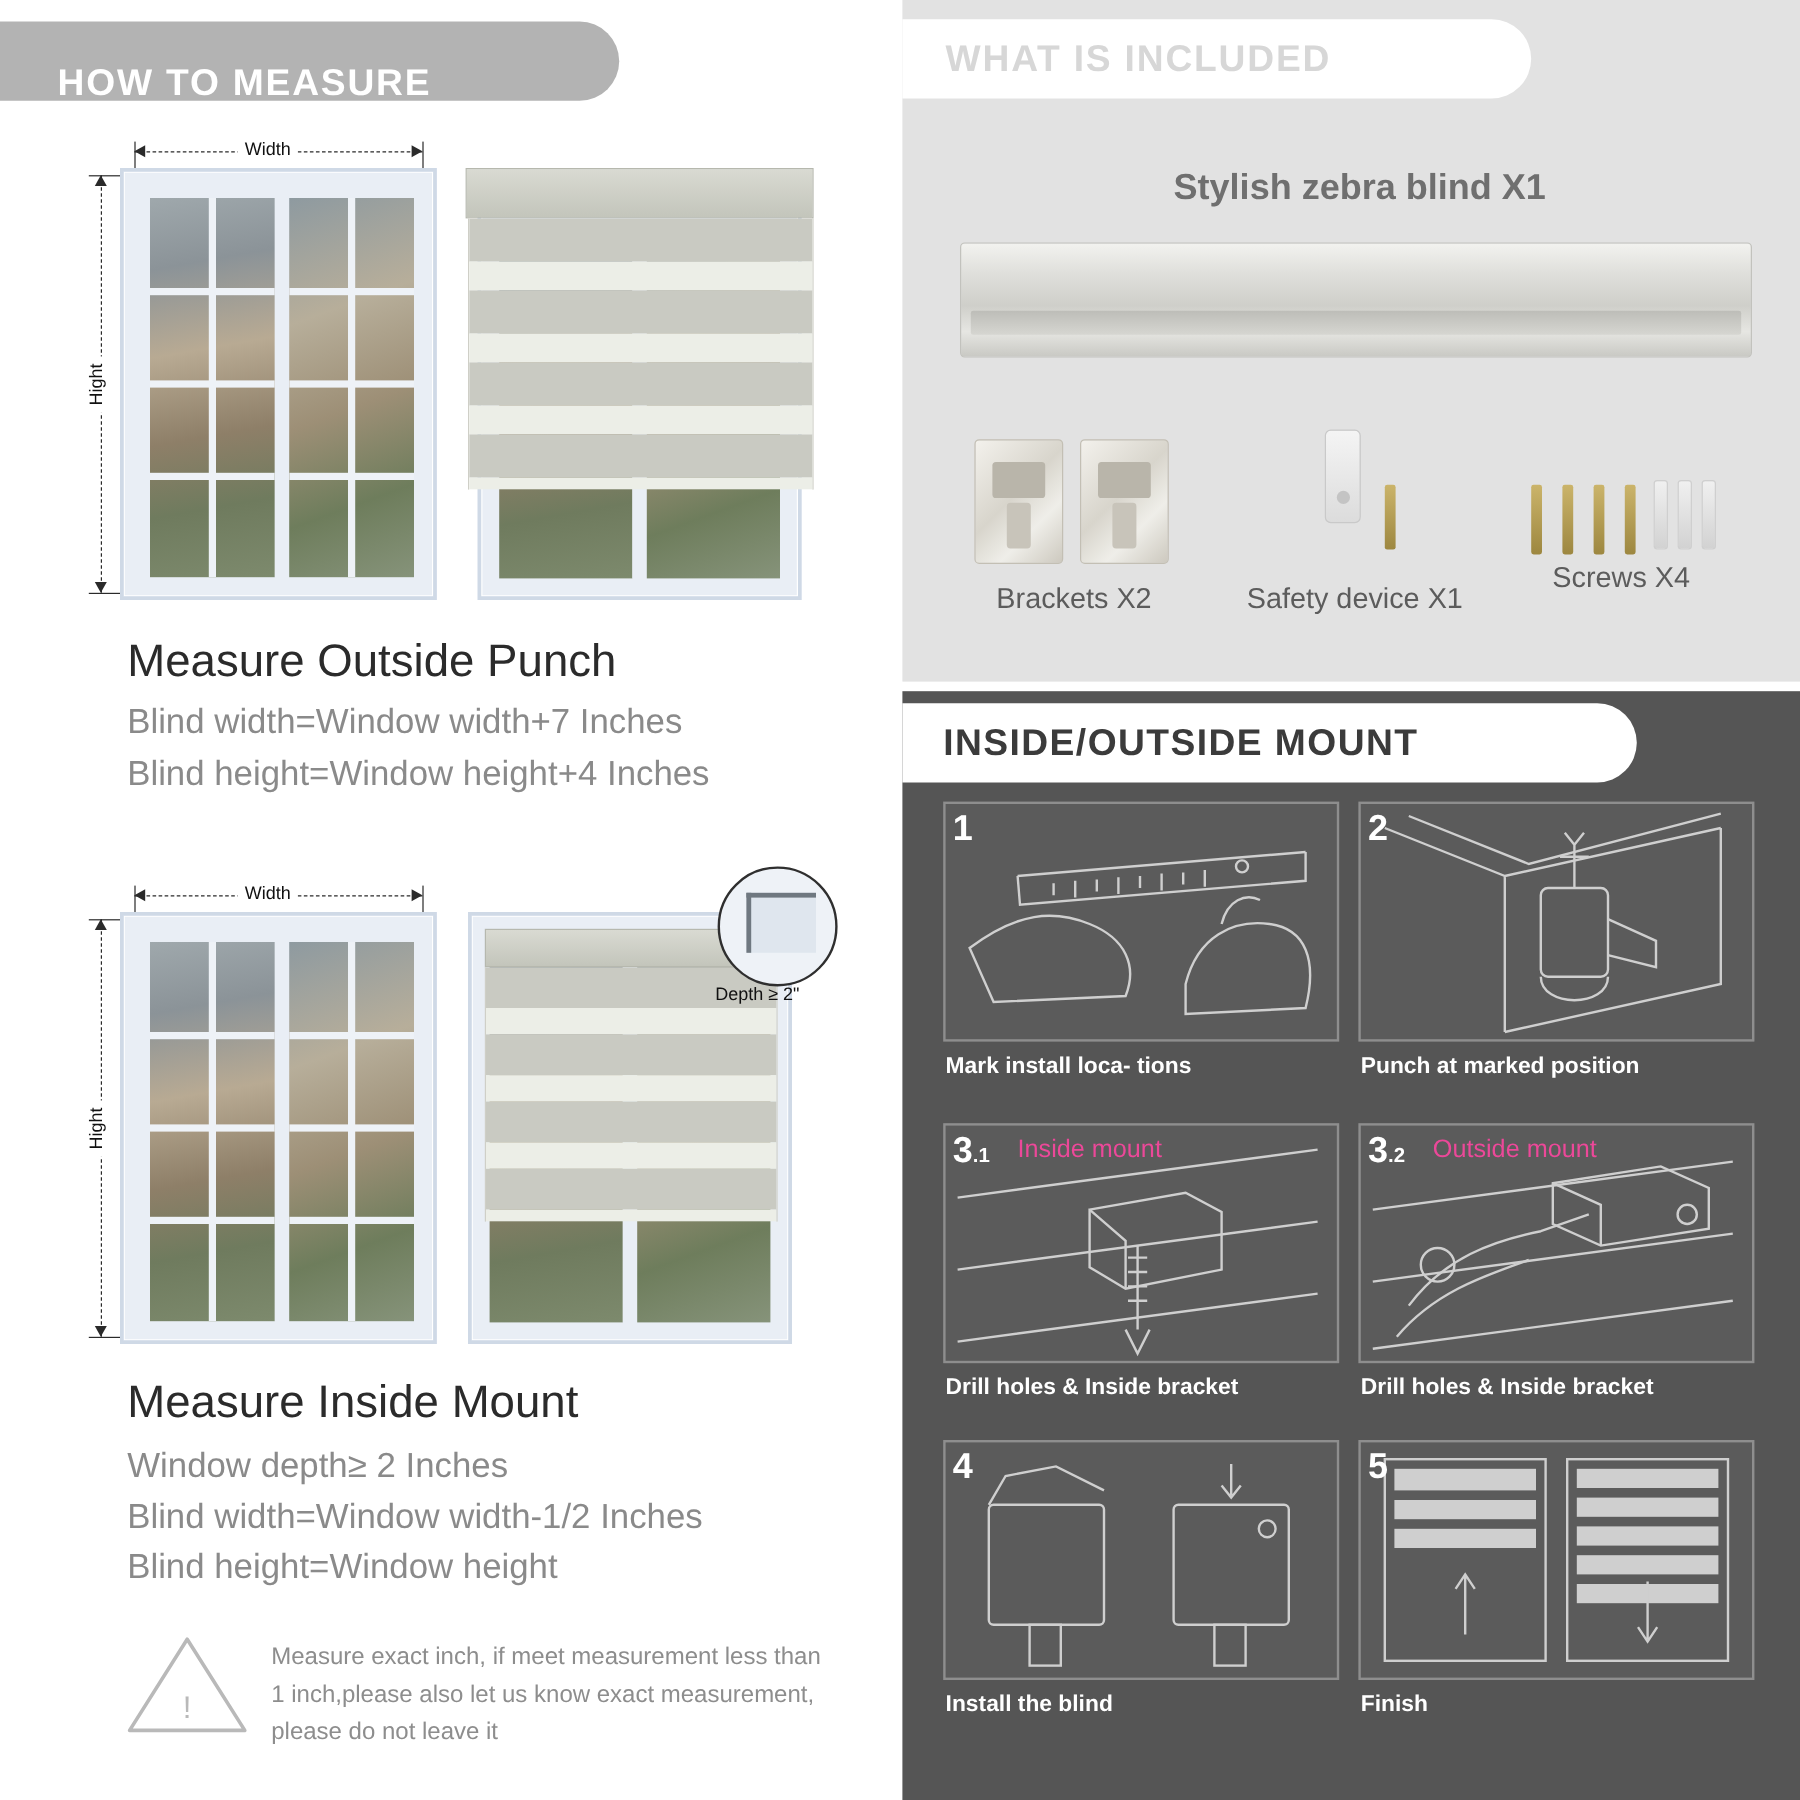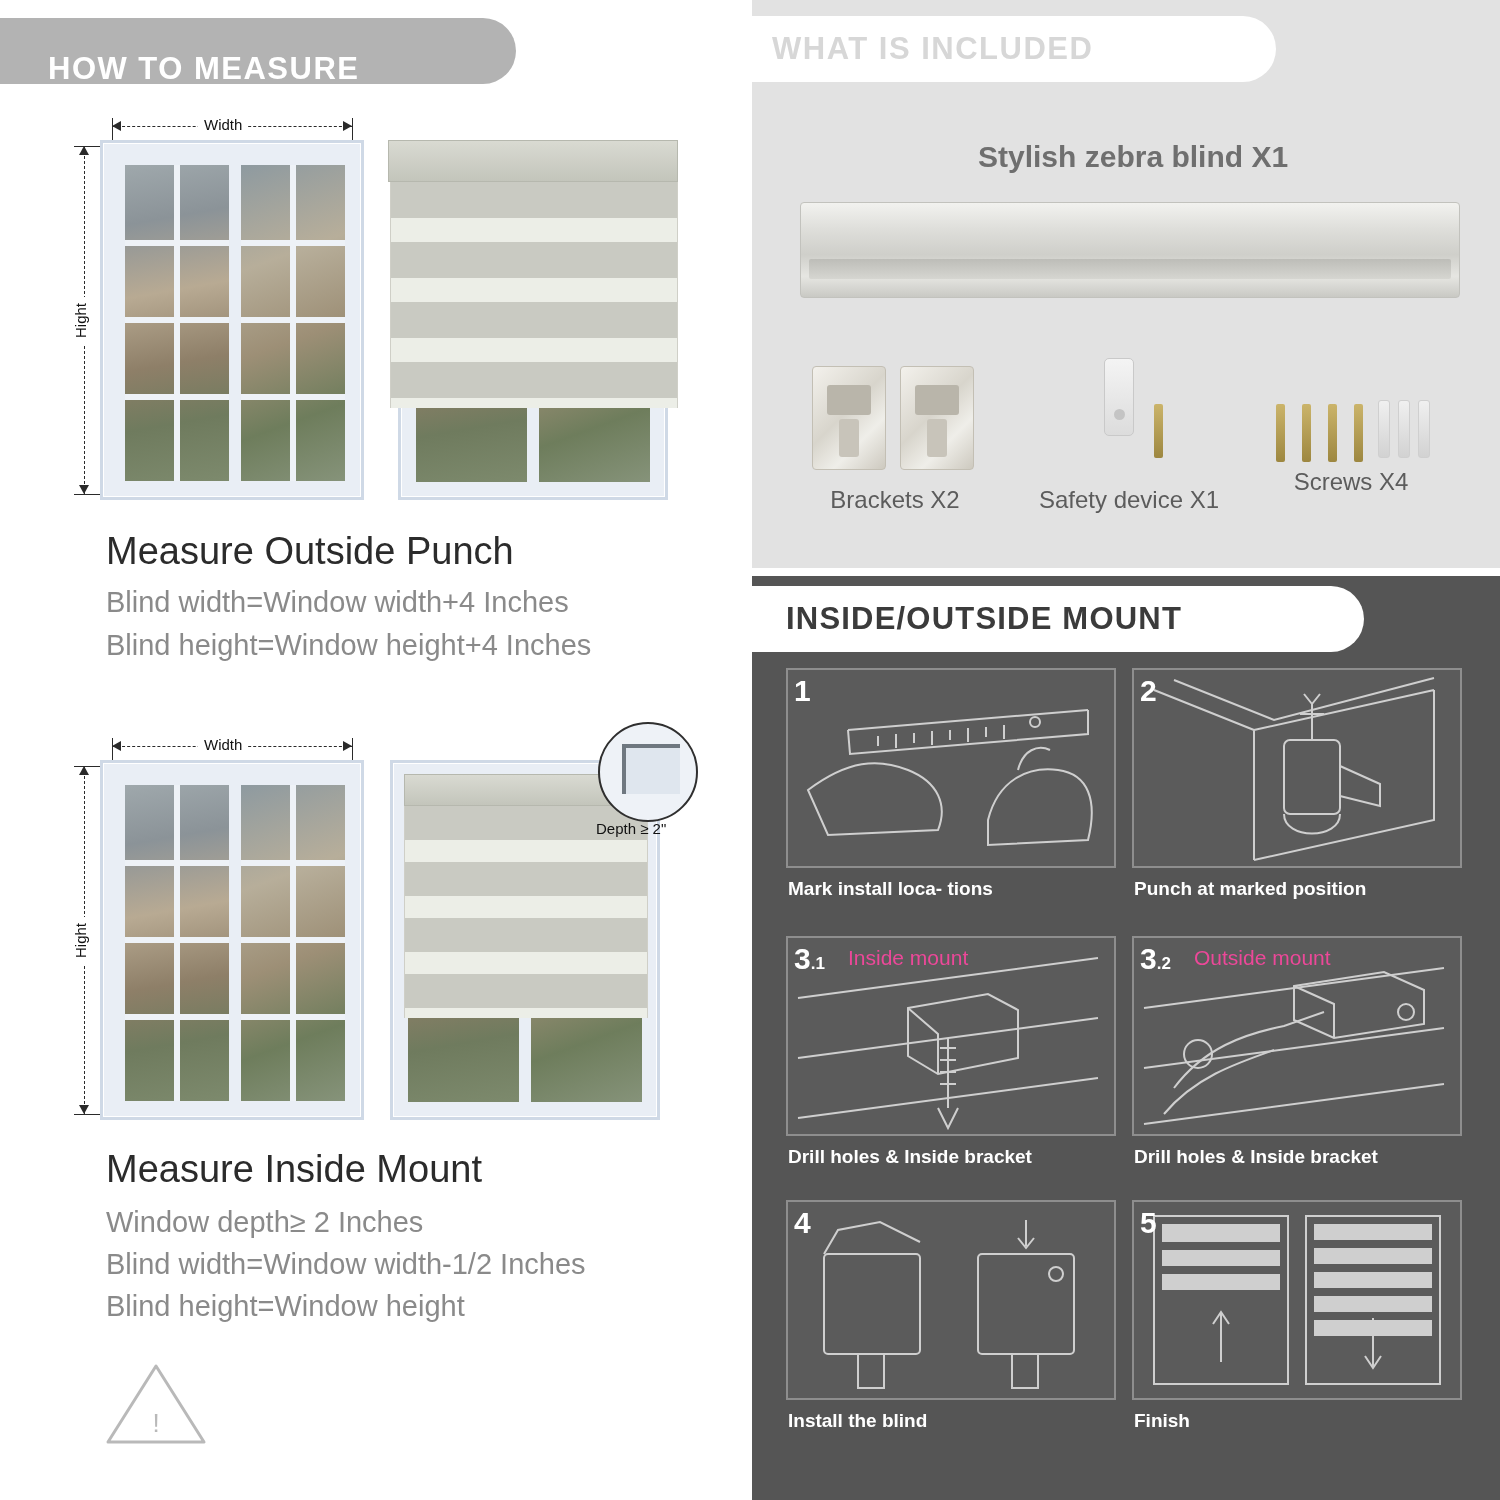--- a/index.html
+++ b/index.html
@@ -77,21 +77,21 @@
   .depth-label{position:absolute;font-size:15px;color:#111;}
   .tri-svg{position:absolute;}
   .warn-text{position:absolute;font-size:20px;color:#8d8d8d;line-height:31px;width:470px;}
 
   
   .right-top{position:absolute;left:752px;top:0;width:748px;height:568px;background:#e2e2e2;}
   .hdr-right{
     position:absolute;left:752px;top:16px;width:524px;height:66px;
     background:#ffffff;border-radius:0 34px 34px 0;display:flex;align-items:center;
   }
-  .hdr-right .t{color:#d7d7d7;font-size:31px;font-weight:bold;letter-spacing:1.5px;margin-left:20px;}
+  .hdr-right .t{color:#d7d7d7;font-size:31px;font-weight:bold;letter-spacing:1.5px;margin-left:36px;}
 
   .incl-title{position:absolute;font-size:30px;color:#6f6f6f;font-weight:bold;}
   .rail-img{
     position:absolute;border-radius:4px;
     background:linear-gradient(180deg,#f2f2ef 0%,#dededa 28%,#cfcfca 55%,#e6e6e2 78%,#c9c9c4 100%);
     border:1px solid #c2c2bd;box-sizing:border-box;
   }
   .rail-img:after{
     content:"";position:absolute;left:8px;right:8px;top:56px;height:20px;
     background:linear-gradient(180deg,#bdbdb8,#d6d6d1);border-radius:2px;
@@ -190,21 +190,21 @@
           <div class="band dark" style="top:60px;height:36px;"></div>
           <div class="band light" style="top:96px;height:24px;"></div>
           <div class="band dark" style="top:120px;height:36px;"></div>
           <div class="band light" style="top:156px;height:24px;"></div>
           <div class="band dark" style="top:180px;height:36px;"></div>
           <div class="band light" style="top:216px;height:10px;"></div>
         </div>
       </div>
 
       <div class="title-lg" style="left:106px;top:530px;">Measure Outside Punch</div>
-      <div class="line-md" style="left:106px;top:586px;">Blind width=Window width+4 Inches</div>
+      <div class="line-md" style="left:106px;top:586px;">Blind width=Window width+7 Inches</div>
       <div class="line-md" style="left:106px;top:629px;">Blind height=Window height+4 Inches</div>
     </div>
 
     <div>
 
       <div class="dim-line-h" style="left:112px;top:746px;width:240px;"></div>
       <div class="arrow l" style="left:112px;top:741px;"></div>
       <div class="arrow r" style="left:343px;top:741px;"></div>
       <div class="tick-v" style="left:112px;top:738px;height:22px;"></div>
       <div class="tick-v" style="left:352px;top:738px;height:22px;"></div>
@@ -263,20 +263,21 @@
       <div class="title-lg" style="left:106px;top:1148px;">Measure Inside Mount</div>
       <div class="line-md" style="left:106px;top:1206px;">Window depth≥ 2 Inches</div>
       <div class="line-md" style="left:106px;top:1248px;">Blind width=Window width-1/2 Inches</div>
       <div class="line-md" style="left:106px;top:1290px;">Blind height=Window height</div>
     </div>
 
     <svg class="tri-svg" style="left:104px;top:1360px;" width="104" height="88">
       <polygon points="52,6 100,82 4,82" fill="none" stroke="#b9b9b9" stroke-width="3" stroke-linejoin="round"></polygon>
       <text x="52" y="72" font-size="26" fill="#b9b9b9" text-anchor="middle" font-family="Liberation Sans, sans-serif">!</text>
     </svg>
+    <div class="warn-text" style="left:226px;top:1366px;">Measure exact inch, if meet measurement less than 1 inch,please also let us know exact measurement, please do not leave it</div>
   </div>
 
   <div class="right-top"></div>
   <div class="hdr-right">
     <span class="t">WHAT IS INCLUDED</span>
   </div>
 
   <div class="incl-title" style="position:absolute;left:978px;top:140px;">Stylish zebra blind X1</div>
 
   <div class="rail-img" style="left:800px;top:202px;width:660px;height:96px;"></div>

